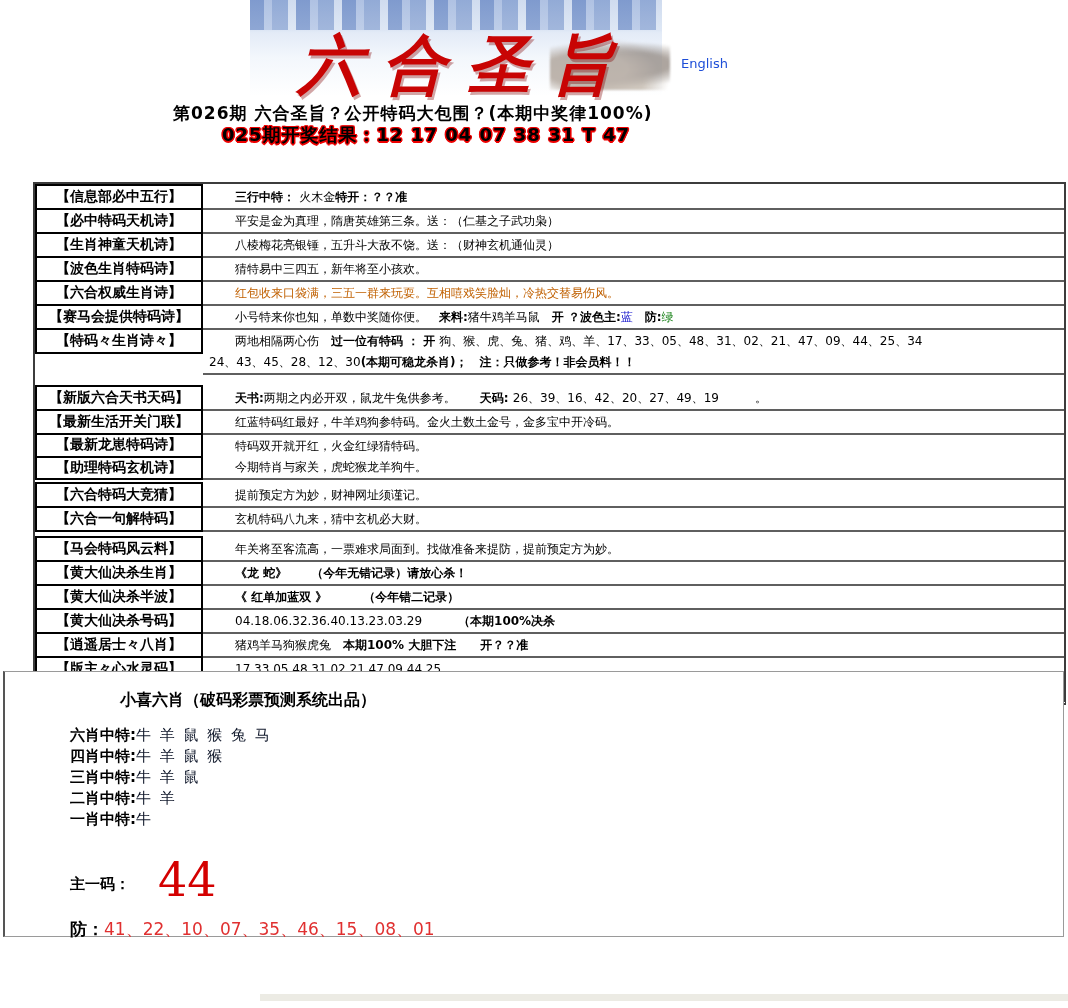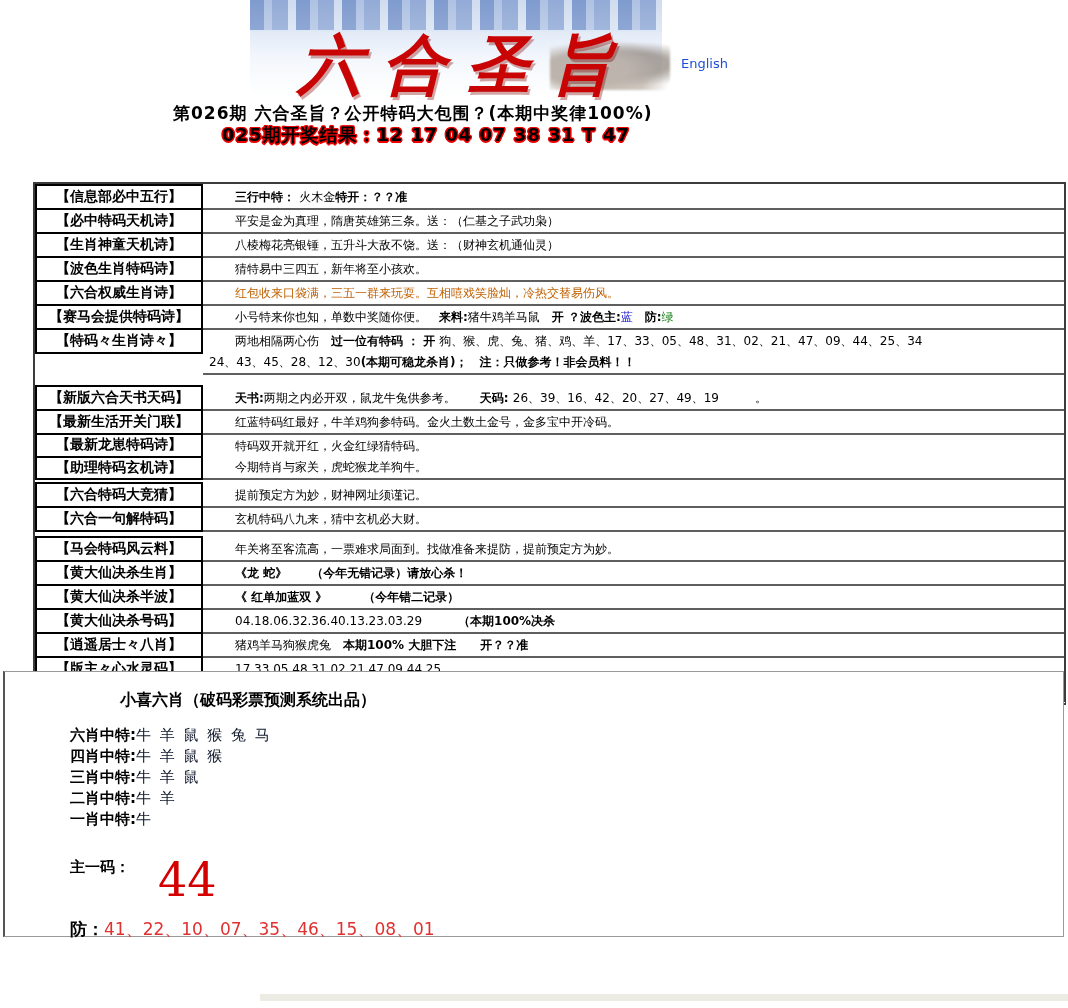--- a/index.html
+++ b/index.html
@@ -52,21 +52,21 @@
 
   
   .bottom-box{position:absolute;left:3px;top:671px;width:1061px;height:266px;box-sizing:border-box;
     border:1px solid #9a9a9a;border-left:2px solid #555;background:#fff;}
   .lp{position:absolute;left:55px;top:18px;width:420px;margin-left:10px;}
   .lp-title{margin-left:50px;font-size:16px;font-weight:bold;white-space:nowrap;}
   .lp-rows{margin-top:14px;}
   .lp-row{font-size:15px;line-height:21px;white-space:nowrap;}
   .lp-row .lbl{font-weight:bold;}
   .lp-row .val{color:#0f172a;letter-spacing:2px;}
-  .lp-main{margin-top:28px;display:flex;align-items:flex-start;}
+  .lp-main{margin-top:28px;display:flex;align-items:flex-end;}
   .lp-main .lbl{font-weight:bold;font-size:15px;padding-bottom:8px;}
   .lp-main .code{color:#d40000;font-size:46px;line-height:44px;margin-left:28px;
     font-family:"DejaVu Serif","Liberation Serif",serif;}
   .lp-guard{margin-top:16px;font-size:17px;white-space:nowrap;}
   .lp-guard .lbl{font-weight:bold;}
   .lp-guard .val{color:#e03030;}
 
   .footer-strip{position:absolute;left:260px;top:994px;width:808px;height:7px;background:#ecebe4;}
 </style>
 </head>

